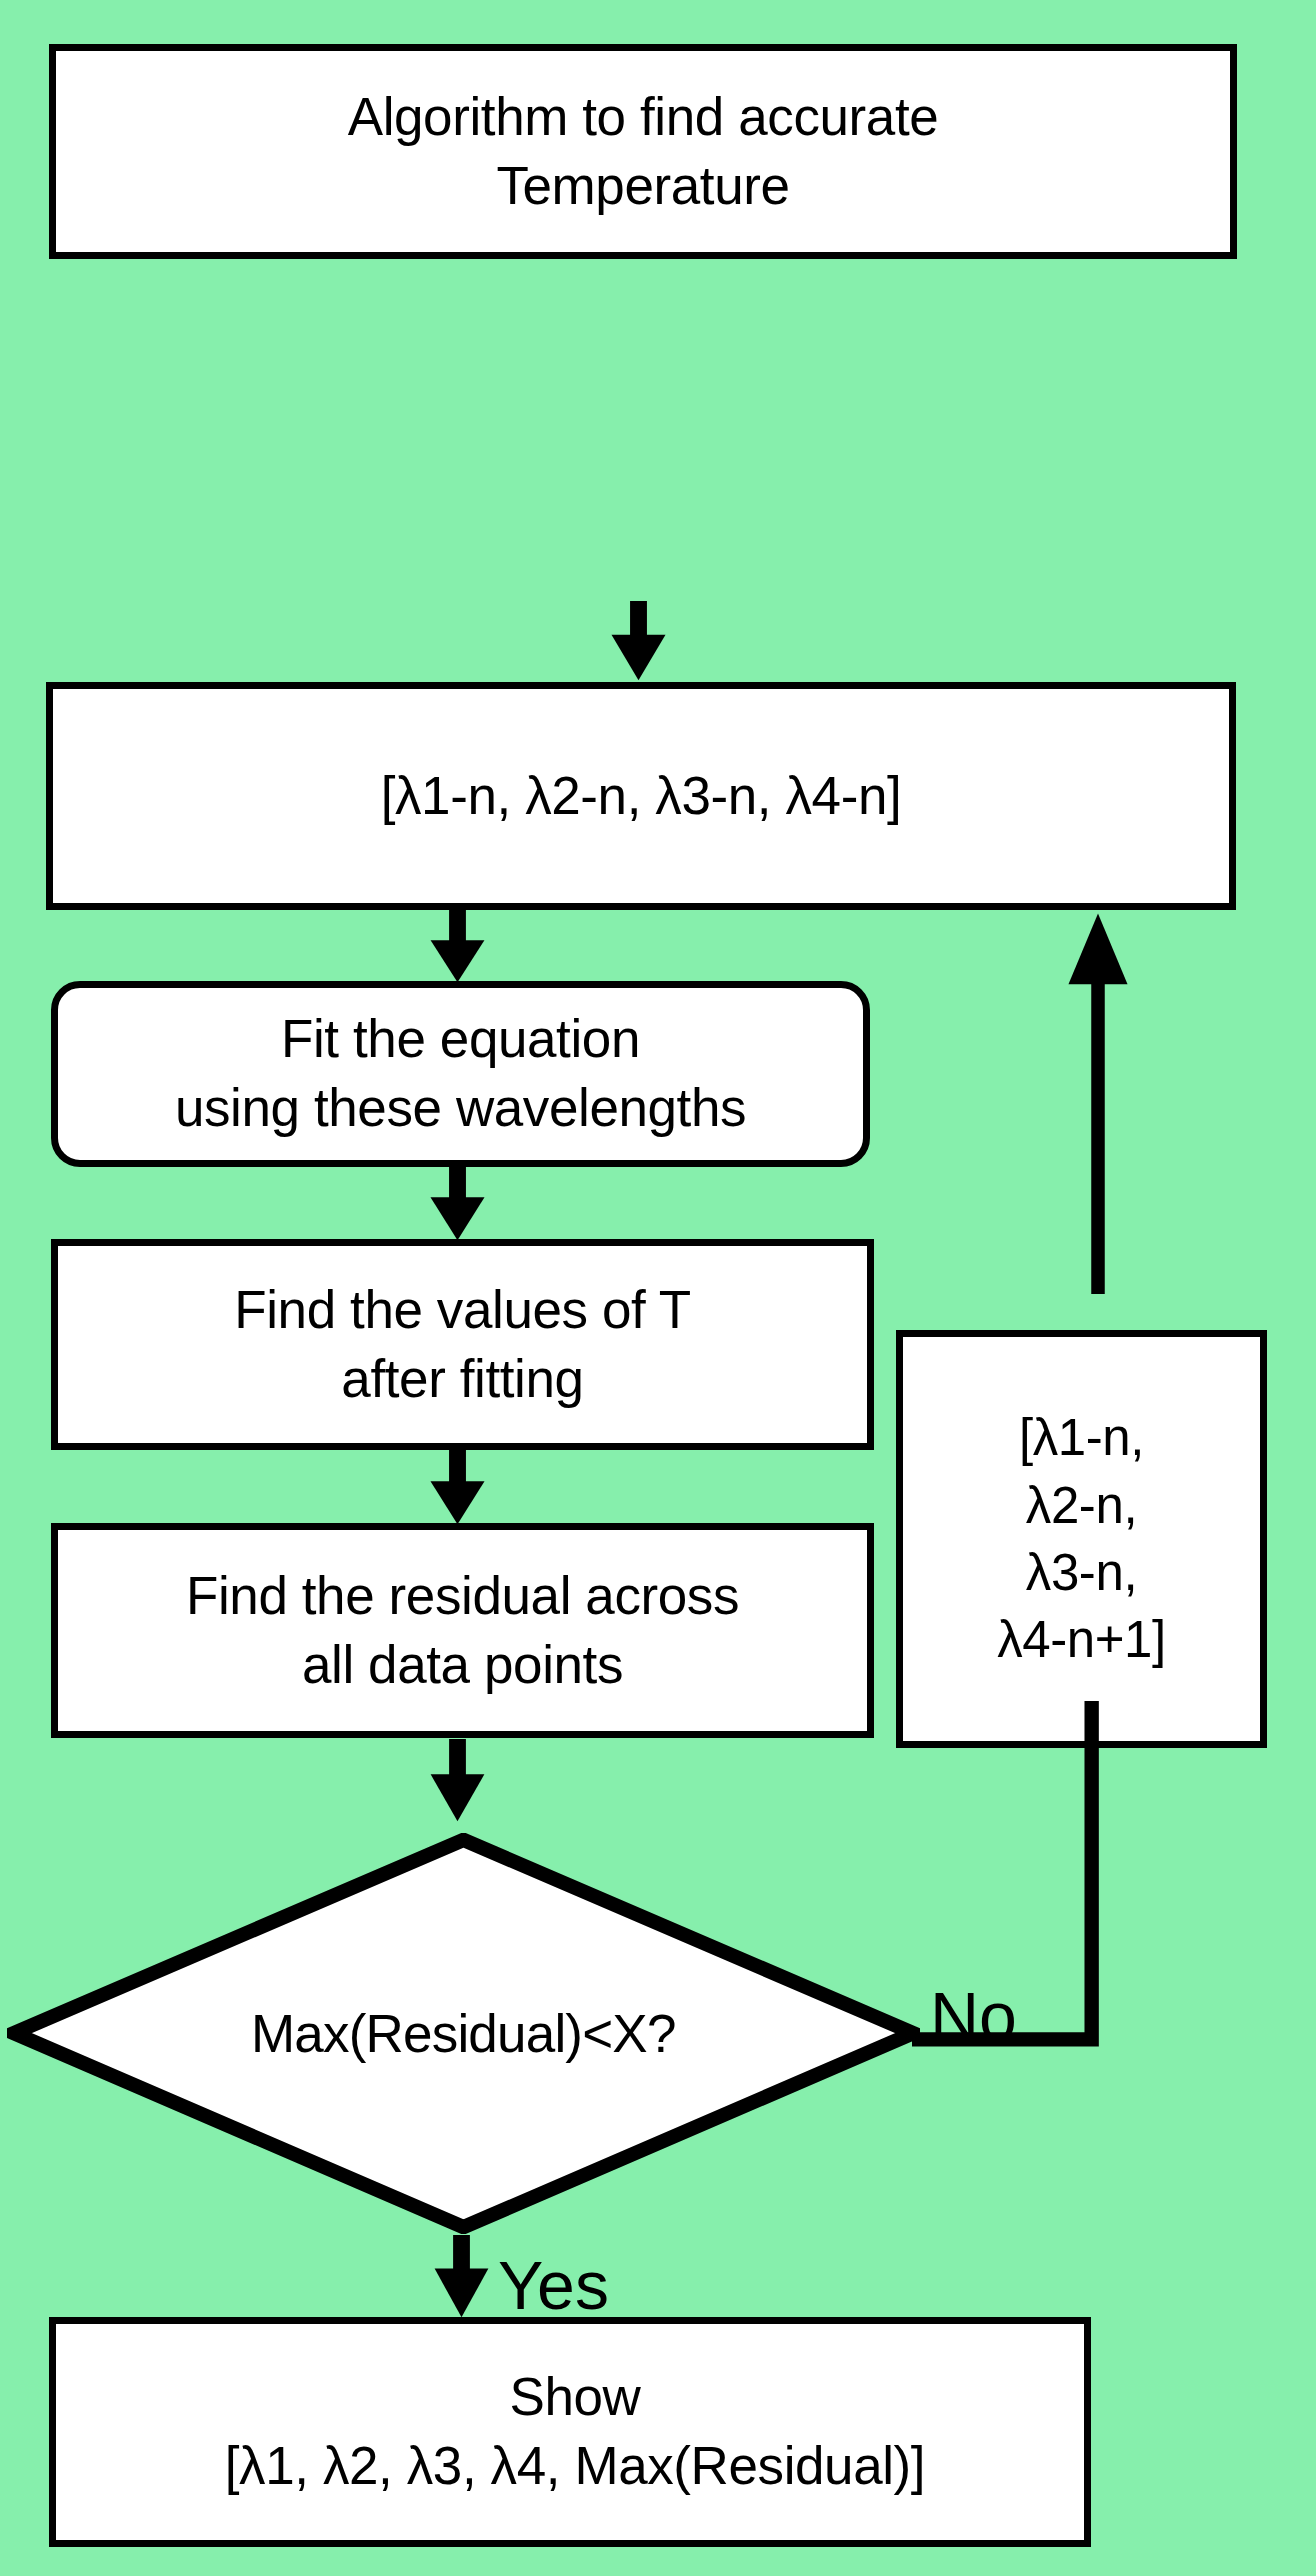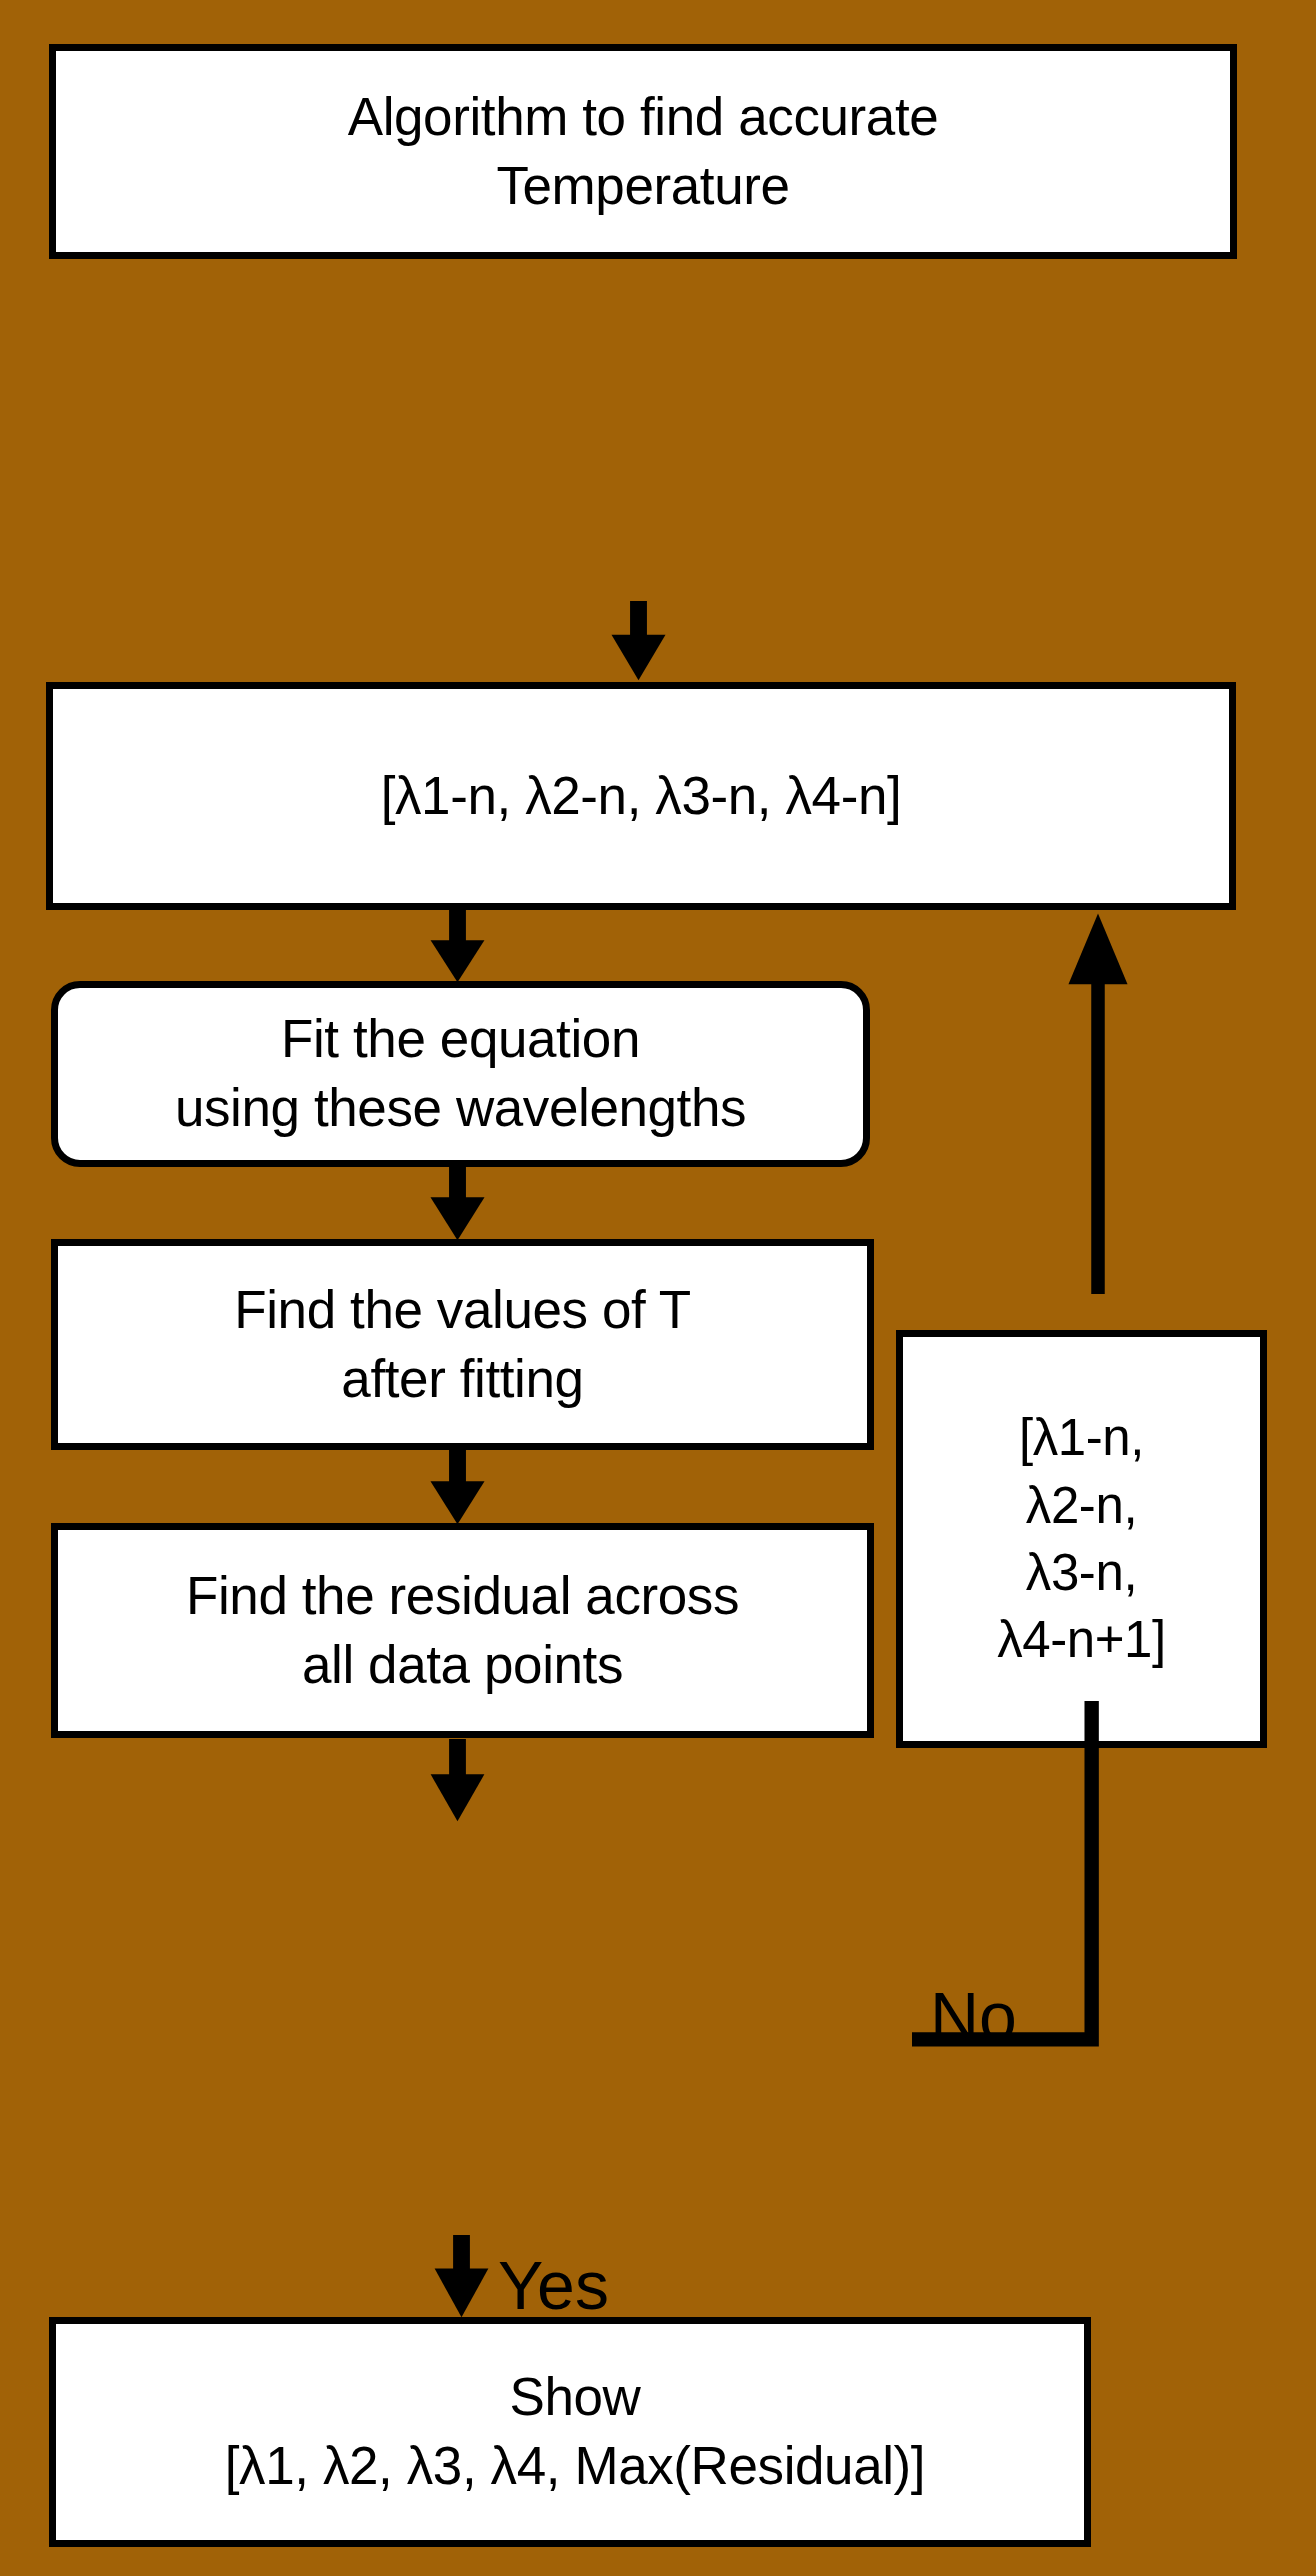--- a/index.html
+++ b/index.html
@@ -4,21 +4,21 @@
 <style>
   html, body {
     margin: 0;
     padding: 0;
     background: #ffffff;
   }
   #flowchart {
     position: relative;
     width: 1317px;
     height: 2576px;
-    background: #a16207;
+    background: #86efac;
     font-family: "Liberation Sans", sans-serif;
     color: #000000;
     overflow: hidden;
   }
   .node {
     position: absolute;
     box-sizing: border-box;
     border: 7.6px solid #000000;
     background: #ffffff;
     display: flex;
@@ -110,20 +110,26 @@
   <div class="node" style="left:51px; top:1523px; width:823px; height:215px;">Find the residual across
 all data points</div>
 
   <div class="conn" style="left:422px; top:1739px; width:71px; height:84px;">
     <svg width="71" height="84" viewBox="0 0 84 100">
       <rect x="32" y="0" width="20" height="50" fill="#000"></rect>
       <polygon points="10,42 74,42 42,98" fill="#000"></polygon>
     </svg>
   </div>
 
+  <div class="diamond-wrap" style="left:6.8px; top:1833px; width:913px; height:401px;">
+    <svg width="913" height="401" viewBox="0 0 1082 475">
+      <polygon points="541,8 1074,237 541,467 8,237" fill="#ffffff" stroke="#000000" stroke-width="17"></polygon>
+    </svg>
+    <div class="diamond-label" style="top:169px; left:0;">Max(Residual)&lt;X?</div>
+  </div>
 
   <div class="node side" style="left:896px; top:1290px; width:371px; height:418px;margin-top:40px;">[λ1-n,
 λ2-n,
 λ3-n,
 λ4-n+1]</div>
 
   <div class="conn" style="left:1060px; top:910px; width:76px; height:384px;">
     <svg width="76" height="384" viewBox="0 0 90 455">
       <rect x="37" y="64" width="16" height="391" fill="#000"></rect>
       <polygon points="10,88 80,88 45,4" fill="#000"></polygon>

